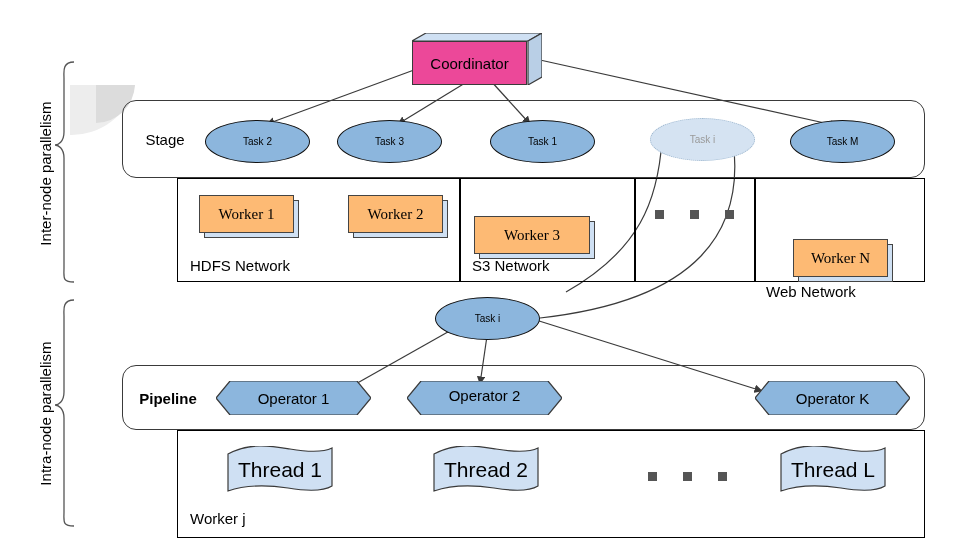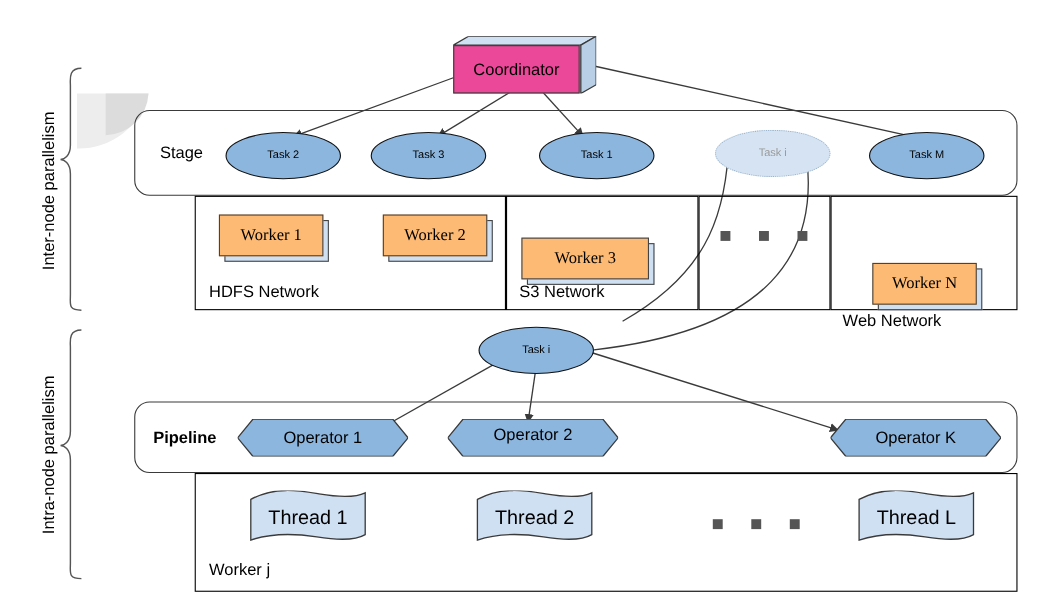--- a/index.html
+++ b/index.html
@@ -68,21 +68,21 @@
     position:absolute;left:0;top:0;width:100%;height:100%;
     display:flex;align-items:center;justify-content:center;
     font-size:15px;color:#000;
   }
 
   
   .thread{position:absolute;}
   .thread .txt{
     position:absolute;left:0;top:0;width:100%;height:100%;
     display:flex;align-items:center;justify-content:center;
-    font-size:18px;color:#000;
+    font-size:21px;color:#000;
   }
 
   
   .side-label{
     position:absolute;font-size:15px;color:#000;white-space:nowrap;
     transform:rotate(-90deg);transform-origin:50% 50%;
   }
   .dots{position:absolute;display:flex;gap:26px;align-items:center;}
   .dots i{display:block;width:9px;height:9px;background:#555;}
 </style>

